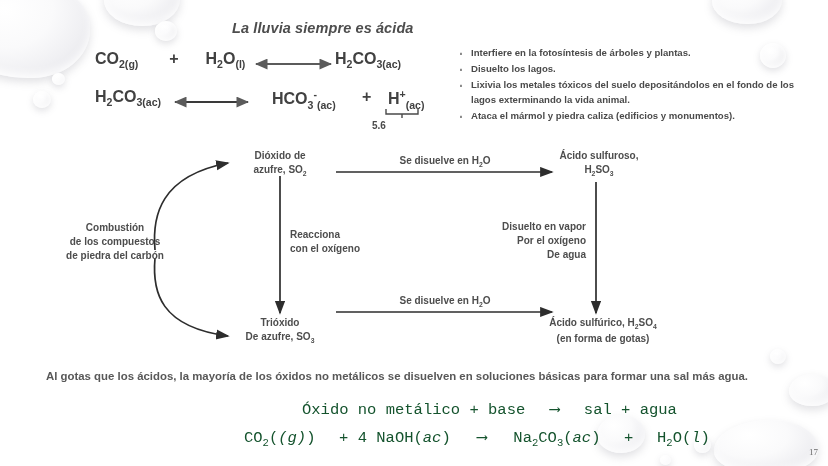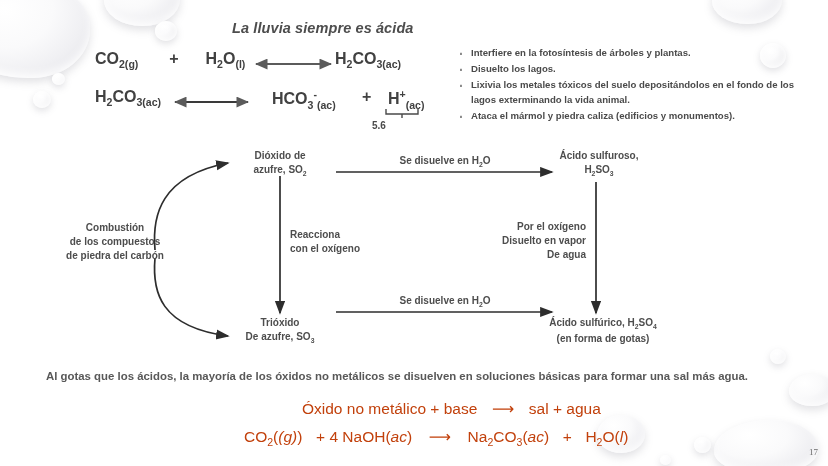--- a/index.html
+++ b/index.html
@@ -110,23 +110,23 @@
   .para {
     position: absolute;
     font-size: 11.4px;
     font-weight: bold;
     color: #585858;
     line-height: 1.58;
     width: 740px;
   }
   .serif-eq {
     position: absolute;
-    font-family: Liberation Sans, sans-serif;
+    font-family: Liberation Mono, monospace;
     font-size: 15.5px;
-    color: #c2410c;
+    color: #14532d;
     white-space: nowrap;
   }
   .serif-eq sub { font-size: 0.68em; }
   .serif-eq i { font-style: italic; }
 
   .pagenum {
     position: absolute;
     font-size: 9px;
     color: #6b6b6b;
     font-family: "Liberation Serif", serif;
@@ -263,22 +263,22 @@
     <div class="dg-label c" style="left:370px; top:154px; width:150px;">
       <span>Se disuelve en H</span><sub>2</sub><span>O</span>
     </div>
 
     <div class="dg-label l" style="left:290px; top:88px; width:130px;">
       <div>Reacciona</div>
       <div>con el oxígeno</div>
     </div>
 
     <div class="dg-label r" style="left:440px; top:80px; width:146px;">
+      <div>Disuelto en vapor</div>
       <div>Por el oxígeno</div>
-      <div>Disuelto en vapor</div>
       <div>De agua</div>
     </div>
   </div>
 
   <div class="para" style="left:46px; top:367px;">Al gotas que los ácidos, la mayoría de los óxidos no metálicos se disuelven en soluciones básicas para formar una sal más agua.</div>
 
   <div class="serif-eq" style="left:302px; top:400px;">
     <span>Óxido no metálico  +  base</span>
     <span style="display:inline-block; width:6px;"></span>
     <span>⟶</span>

